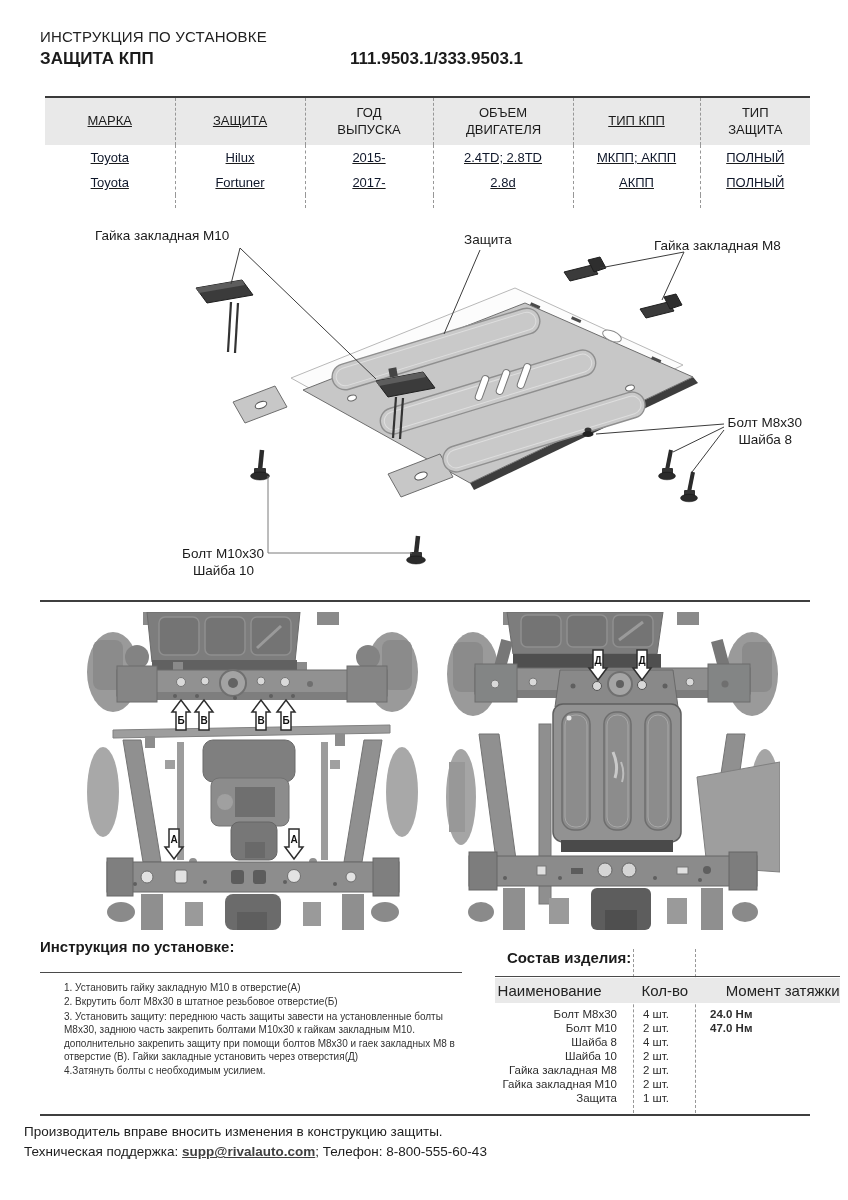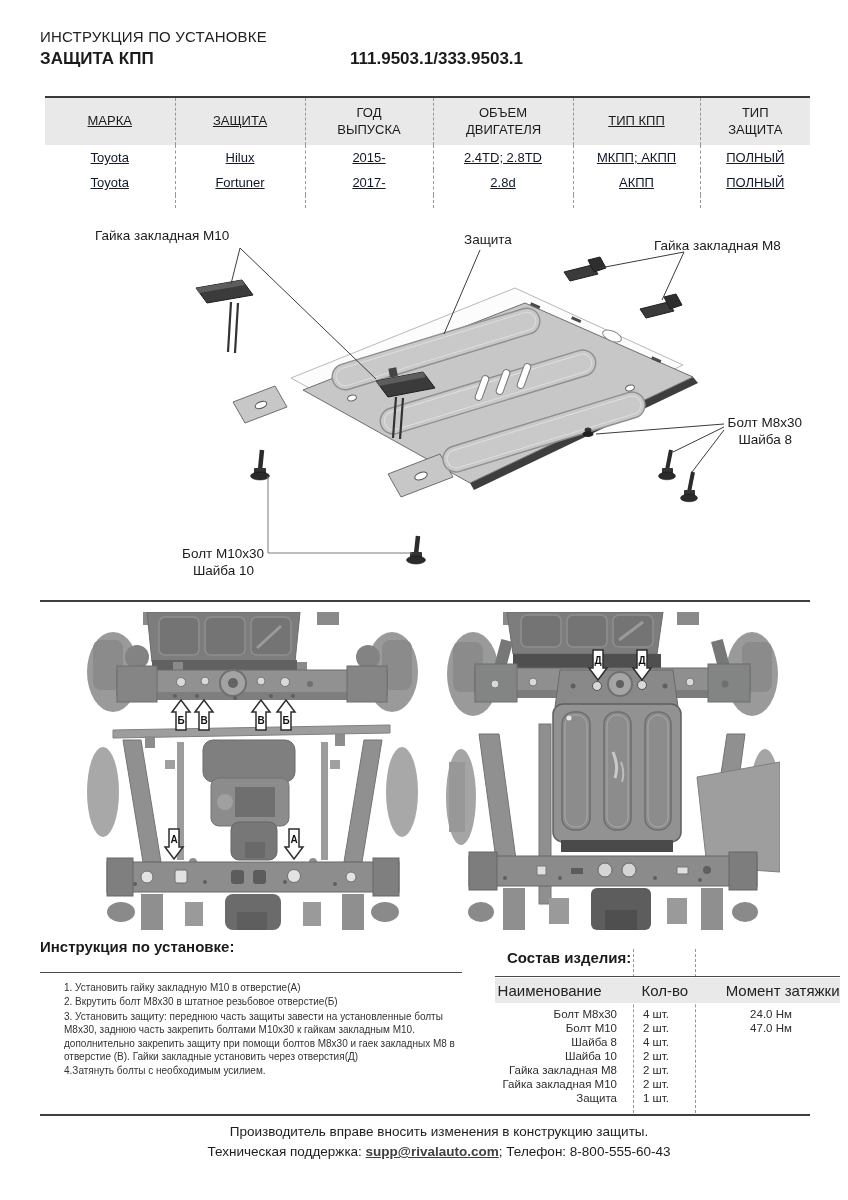--- a/index.html
+++ b/index.html
@@ -47,24 +47,24 @@
   .parts .topline { position:absolute; top:27px; left:0; right:0; border-top:1.5px solid #4a4a4a; }
   .parts .phead { position:absolute; top:29px; left:0; right:0; height:25px; background:#e9e9e9;
     display:flex; align-items:center; font-size:15px; color:#222;gap:36px; }
   .parts .phead .c1 { width:138px; text-align:center; }
   .parts .phead .c2 { width:62px; text-align:center; }
   .parts .phead .c3 { width:145px; text-align:center; }
   .parts .prow { position:relative; display:flex; font-size:11.5px; line-height:14px; color:#2d2d2d; }
   .parts .prows { position:absolute; top:58px; left:0; right:0; }
   .parts .prow .c1 { width:130px; text-align:right; padding-right:8px; }
   .parts .prow .c2 { width:62px; text-align:center; }
-  .parts .prow .c3 { width:145px; text-align:center; padding-left:23px; }
-  
-  .footer { position:absolute; left:54px; top:1122px; width:770px; font-size:13.5px;
-    line-height:1.5; color:#1d1d1d;text-align:center; }
+  .parts .prow .c3 { width:145px; text-align:left; padding-left:23px;font-weight:bold; }
+  
+  .footer { position:absolute; left:24px; top:1122px; width:770px; font-size:13.5px;
+    line-height:1.5; color:#1d1d1d; }
   .footer .email { color:#404040; font-weight:bold; text-decoration:underline; cursor:pointer; }
   .footer .bold { font-weight:normal; }
 </style>
 </head>
 <body>
 
 <div class="page">
 
   <div class="hdr">
     <div class="doc-type">ИНСТРУКЦИЯ ПО УСТАНОВКЕ</div>

